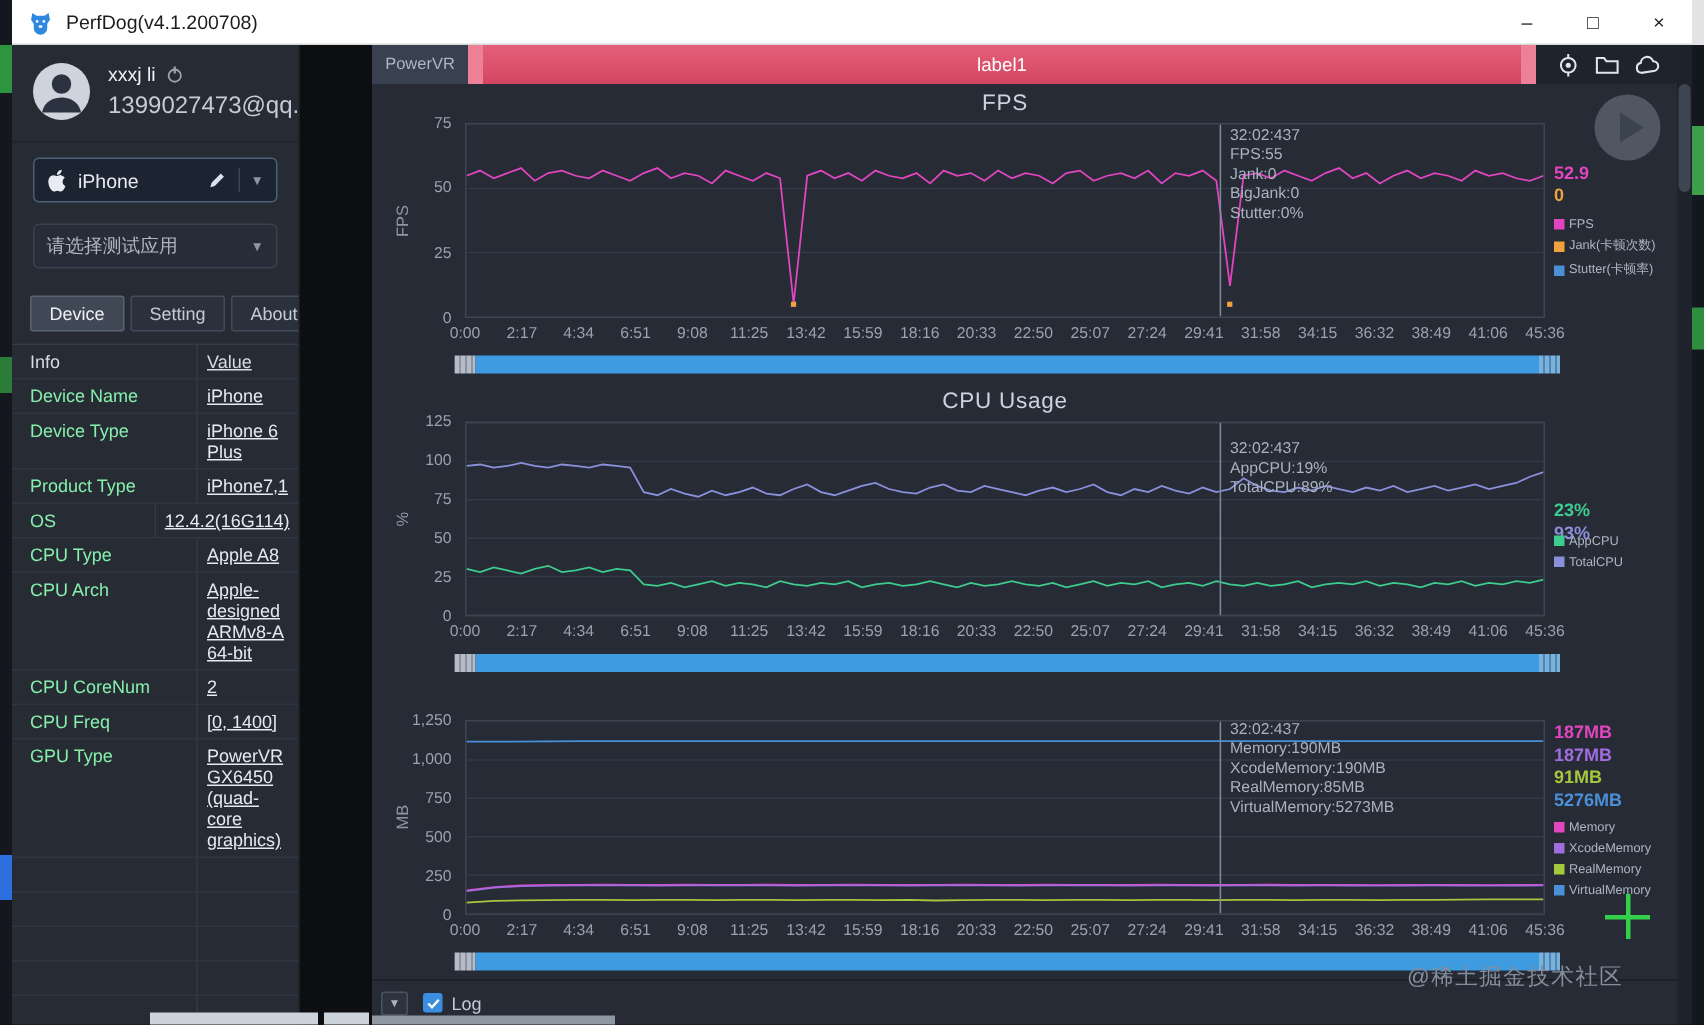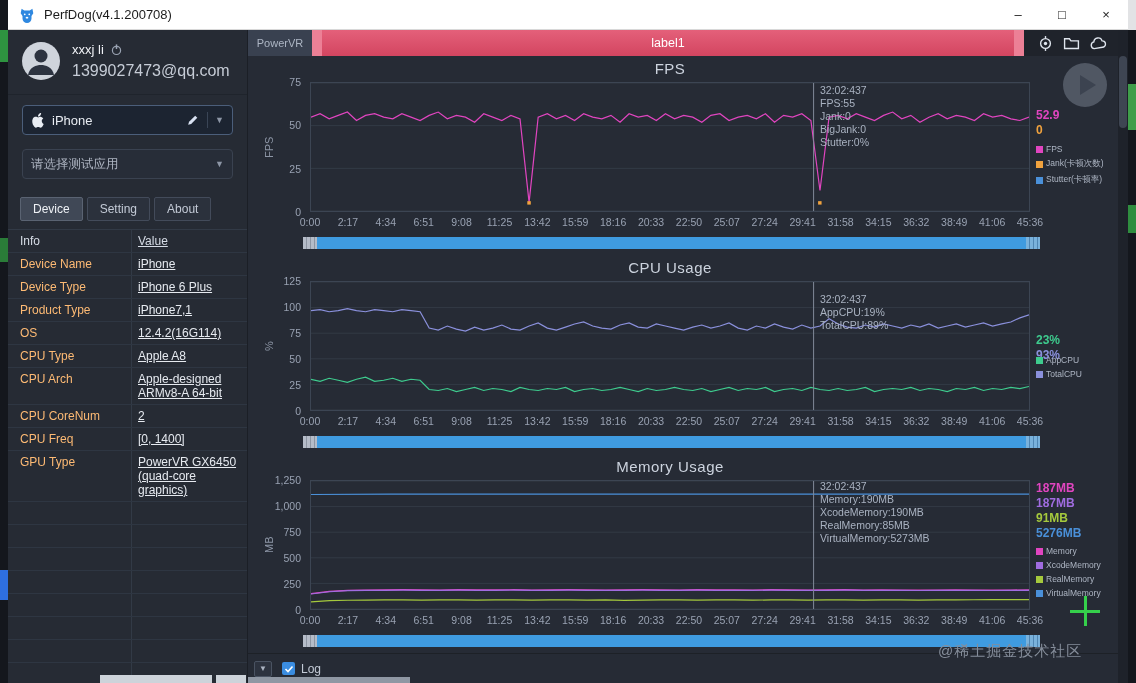--- a/index.html
+++ b/index.html
@@ -13,40 +13,40 @@
   .win-controls{margin-left:auto;display:flex;height:30px;}
   .winbtn{width:44px;height:30px;display:flex;align-items:center;justify-content:center;font-size:13px;color:#222;cursor:default;}
 
   
   .edge{position:absolute;top:0;height:683px;background:#14171d;z-index:0;}
   .edge.left{left:0;width:8px;}
   .edge.right{left:1128px;width:8px;}
   .sliver{position:absolute;left:0;width:100%;}
 
   
-  .sidebar{position:absolute;left:8px;top:30px;width:240px;height:653px;background:#262b34;overflow:hidden;border-right:1px solid #1b1f26;z-index:2;}
+  .sidebar{position:absolute;left:8px;top:30px;width:192px;height:653px;background:#262b34;overflow:hidden;border-right:1px solid #1b1f26;z-index:2;}
   .user-block{display:flex;align-items:center;padding:12px 14px 14px 14px;border-bottom:1px solid #1f242c;}
   .avatar{width:38px;height:38px;border-radius:50%;background:#cfd4dc;overflow:hidden;flex:0 0 38px;}
   .user-meta{margin-left:12px;}
   .user-name-row{display:flex;align-items:center;gap:6px;}
   .user-name{color:#f0f2f6;font-size:13px;}
   .user-email{color:#c6ccd6;font-size:16px;margin-top:5px;}
   .select{margin:10px 14px 0 14px;height:30px;border-radius:4px;display:flex;align-items:center;padding:0 8px;gap:7px;}
   .select.device{background:#1c2431;border:1px solid #4b5e7a;}
   .select.app{background:#272d38;border:1px solid #3a4250;margin-top:14px;}
   .select .val{flex:1;color:#e8ecf2;font-size:13px;}
   .select.app .val{color:#aeb5c2;font-size:12.5px;}
   .sel-div{width:1px;height:16px;background:#3a4556;}
   .caret{color:#8d96a6;font-size:9px;}
   .sidebar-tabs{display:flex;gap:4px;margin:18px 0 0 12px;padding-bottom:8px;}
   .s-tab{height:24px;padding:0 12px;font-size:12px;color:#c3cad6;background:#2b313c;border:1px solid #434b5a;border-radius:2px;}
   .s-tab.active{background:#404856;border-color:#5a6372;color:#eef1f5;}
   .info-table{border-top:1px solid #323a46;}
   .trow{display:flex;border-bottom:1px solid #2e3642;min-height:23px;}
-  .tc1{width:124px;padding:4px 4px 4px 12px;color:#fdba74;font-size:12px;border-right:1px solid #323a46;}
+  .tc1{width:124px;padding:4px 4px 4px 12px;color:#86efac;font-size:12px;border-right:1px solid #323a46;}
   .tc2{flex:1;padding:4px 6px;color:#e6eaf0;font-size:12px;word-wrap:break-word;text-decoration:underline;}
   .trow.head .tc1,.trow.head .tc2{color:#d6dce6;}
 
   
   .tabbar{position:absolute;left:248px;top:30px;width:870px;height:26px;background:#1f232b;display:flex;align-items:stretch;z-index:2;}
   .scene-tab{width:64px;background:#394150;color:#adb6c4;font-size:11px;display:flex;align-items:center;justify-content:center;}
   .red-tab{width:712px;background:linear-gradient(180deg,#e4607a,#d34560);color:#fff;font-size:12.5px;display:flex;align-items:center;justify-content:center;position:relative;}
   .red-tab .cap{position:absolute;top:0;bottom:0;width:10px;background:#ec8096;}
   .red-tab .cap.l{left:0;}  .red-tab .cap.r{right:0;}
   .tab-icons{flex:1;display:flex;align-items:center;justify-content:flex-end;gap:9px;padding-right:10px;}
@@ -418,21 +418,20 @@
           <div class="xtick" style="left: 763px;">45:36</div>
         </div>
       <div class="hscroll">
         <div class="grip-l"></div>
         <div class="track"></div>
         <div class="grip-r"></div>
       </div>
     </div>
 
     <div class="chart-block c2" style="top:398px">
-      <div class="chart-title">Memory Usage</div>
       <div class="ylab">MB</div>
       <div class="yticks">
           <div class="ytick" style="top: 150px;">0</div>
           <div class="ytick" style="top: 124px;">250</div>
           <div class="ytick" style="top: 98px;">500</div>
           <div class="ytick" style="top: 72px;">750</div>
           <div class="ytick" style="top: 46px;">1,000</div>
           <div class="ytick" style="top: 20px;">1,250</div>
         </div>
       <svg class="plot" viewBox="0 0 720 130" preserveAspectRatio="none">

